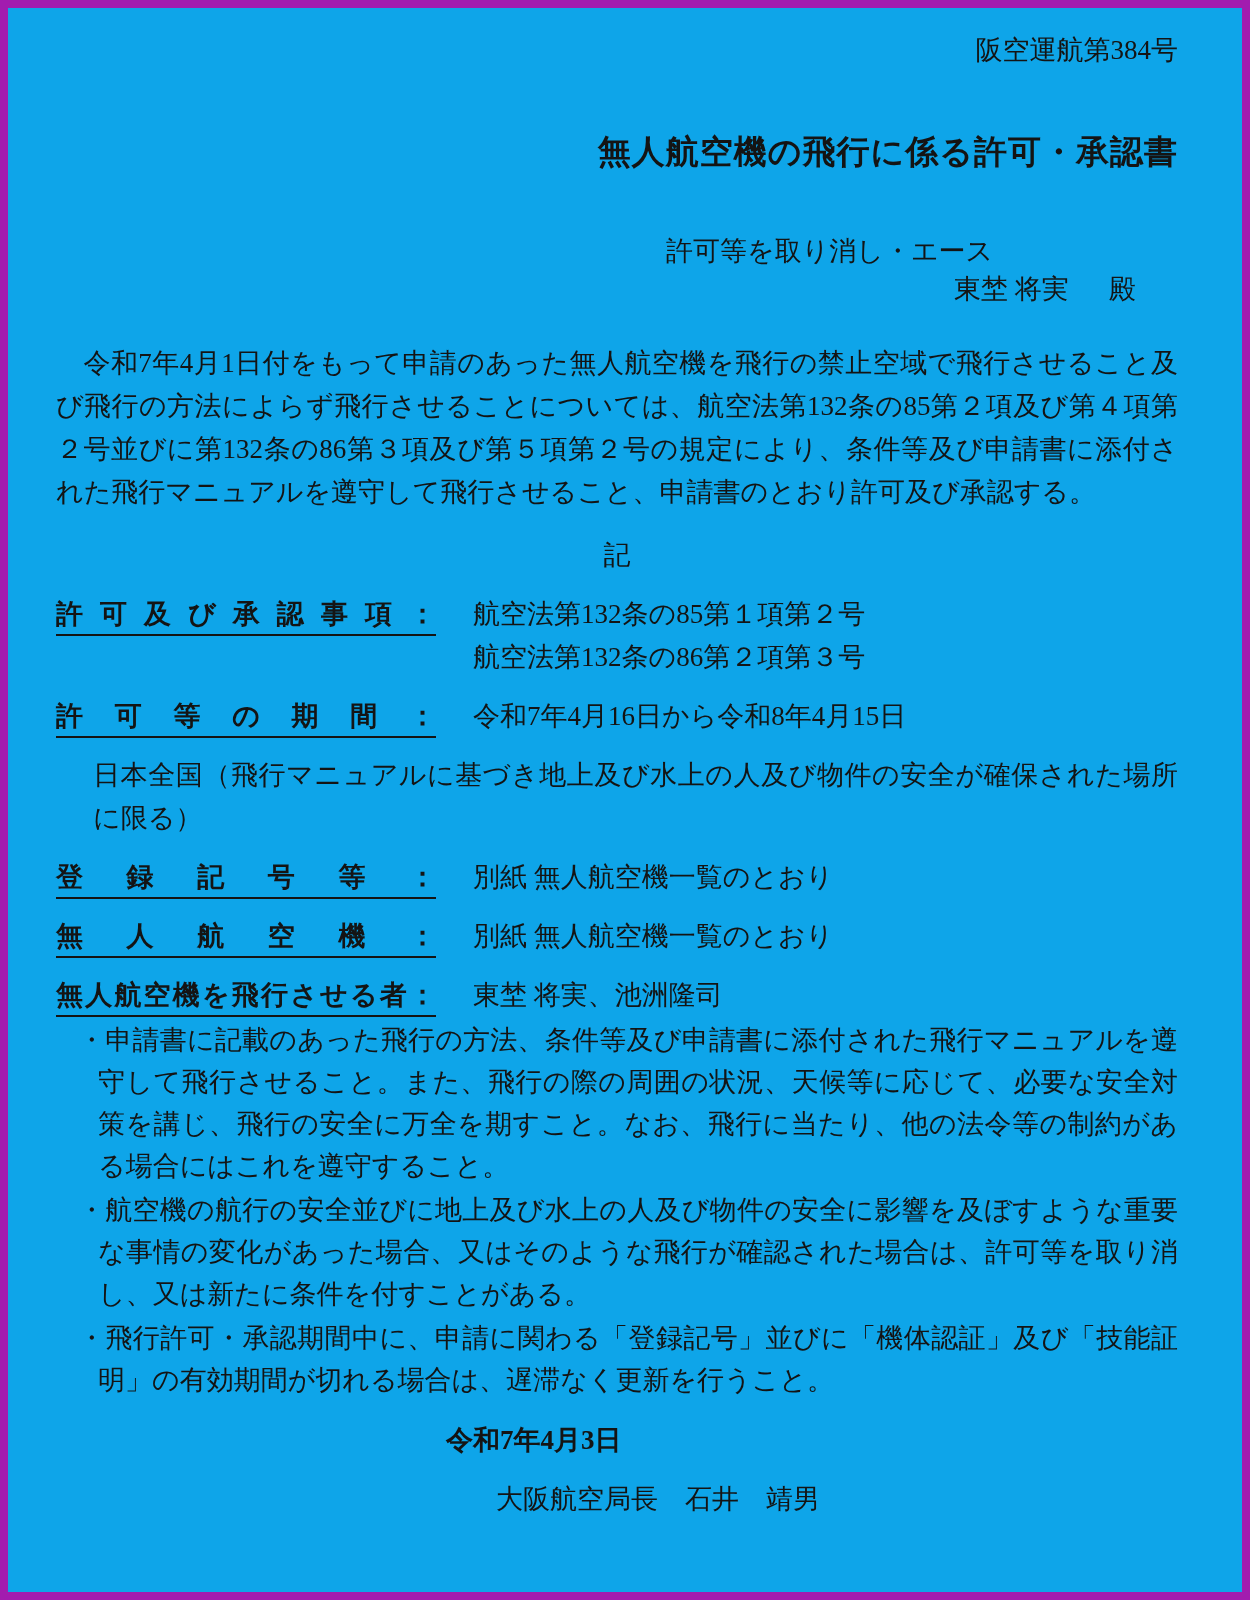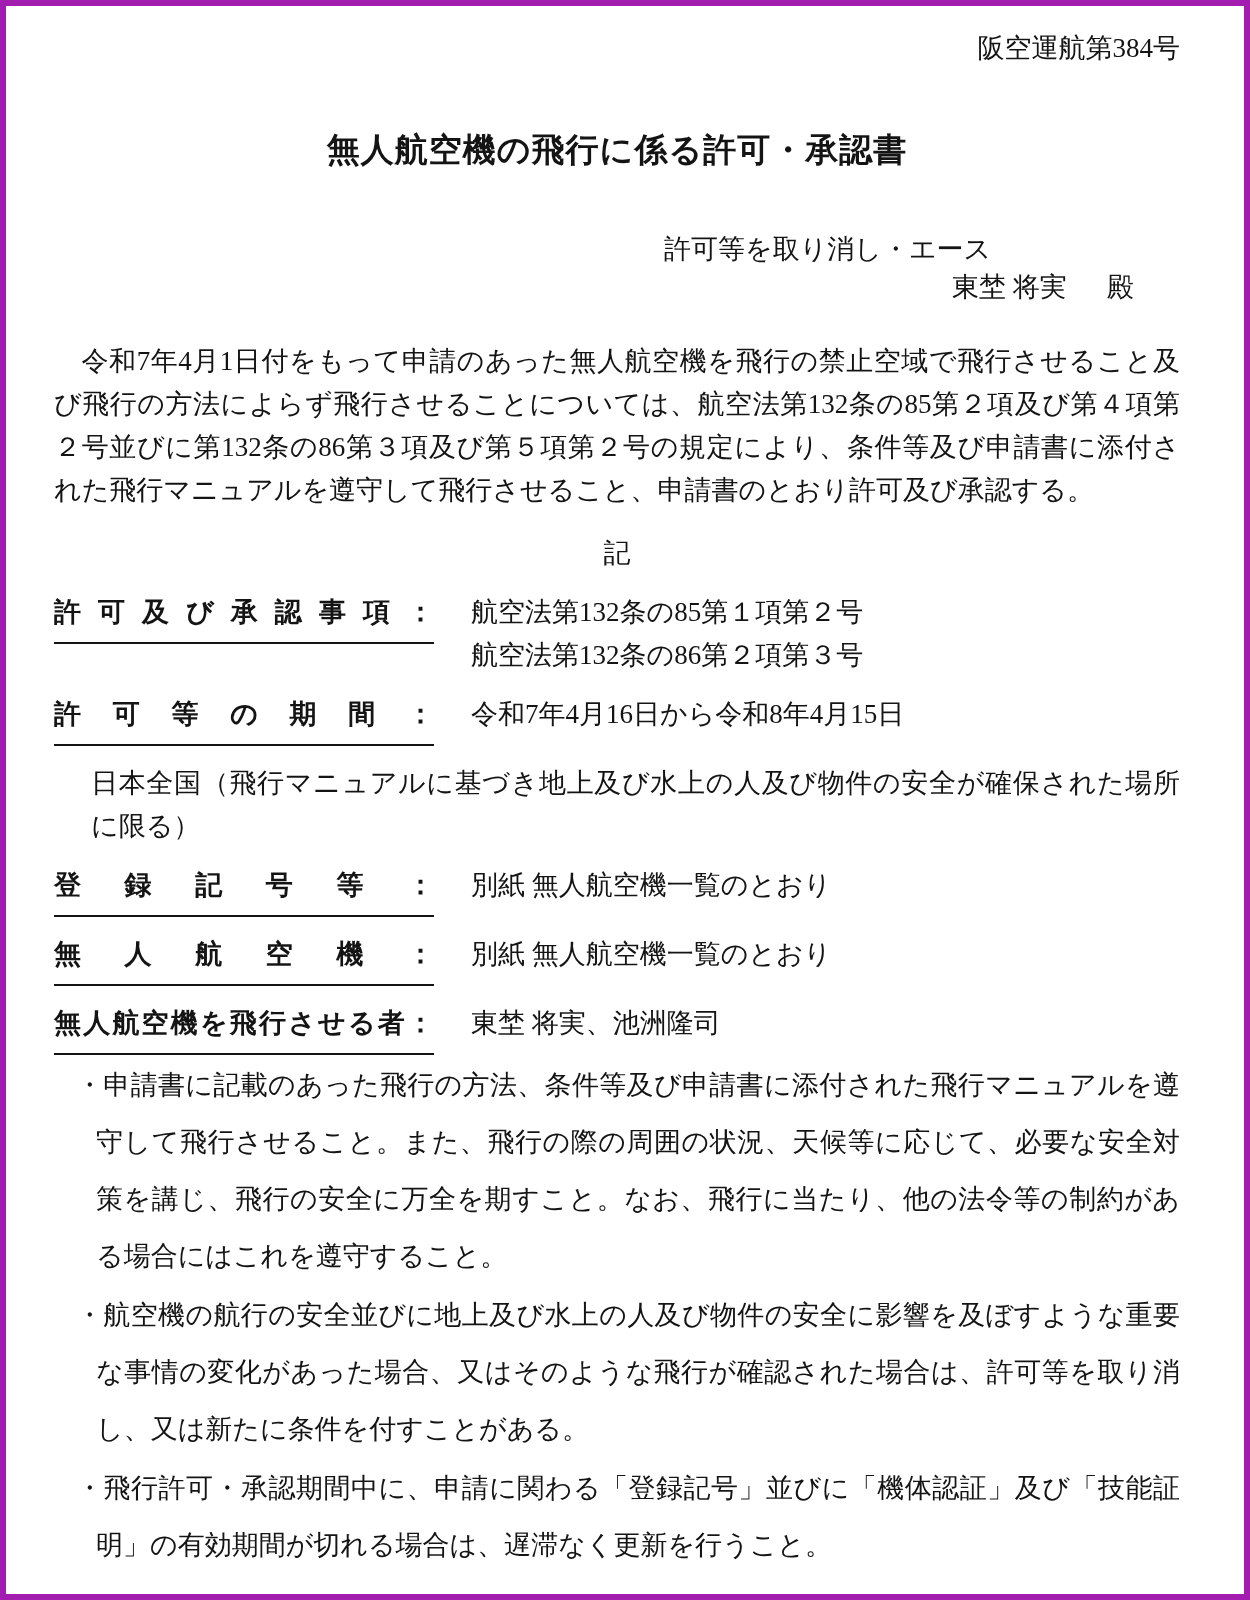--- a/index.html
+++ b/index.html
@@ -2,38 +2,38 @@
 <html lang="ja"><head>
 <meta charset="utf-8">
 <style>
   html, body { margin: 0; padding: 0; background: #e8e8e8; }
   .page {
     position: relative;
     width: 1250px;
     height: 1600px;
     box-sizing: border-box;
     margin: 0 auto;
-    background: #ffffff;
-    border: 6px solid #a21caf;
+    background: #0ea5e9;
+    border: 8px solid #a21caf;
     padding: 24px 64px 0 48px;
     overflow: hidden;
     font-family: "Liberation Serif", "DejaVu Serif", serif;
     color: #141414;
     font-size: 27px;
     line-height: 43px;
   }
   .doc-number {
     text-align: right;
     line-height: 36px;
   }
   .title {
     margin: 62px 0 0 0;
     font-size: 33px;
     font-weight: bold;
-    text-align: center;
+    text-align: right;
     line-height: 44px;
     letter-spacing: 1px;
   }
   .addressee { margin-top: 58px; }
   .addressee-company {
     margin-left: 610px;
     line-height: 38px;
   }
   .addressee-person-line {
     margin-left: 898px;
@@ -53,31 +53,31 @@
     display: flex;
     align-items: baseline;
     margin-top: 16px;
   }
   .item-label {
     flex: 0 0 380px;
     font-weight: bold;
     text-align: justify;
     text-align-last: justify;
     border-bottom: 2px solid #141414;
-    padding-bottom: 13px;
+    padding-bottom: 3px;
     line-height: 34px;
   }
   .item-values {
     flex: 1;
     margin-left: 37px;
     text-align: justify;
   }
   .conditions {
     margin-left: 22px;
-    line-height: 57px;
+    line-height: 42px;
   }
   .condition {
     padding-left: 20px;
     text-indent: -20px;
     text-align: justify;
     margin-top: 2px;
   }
   .date-line {
     margin-top: 18px;
     margin-left: 390px;

